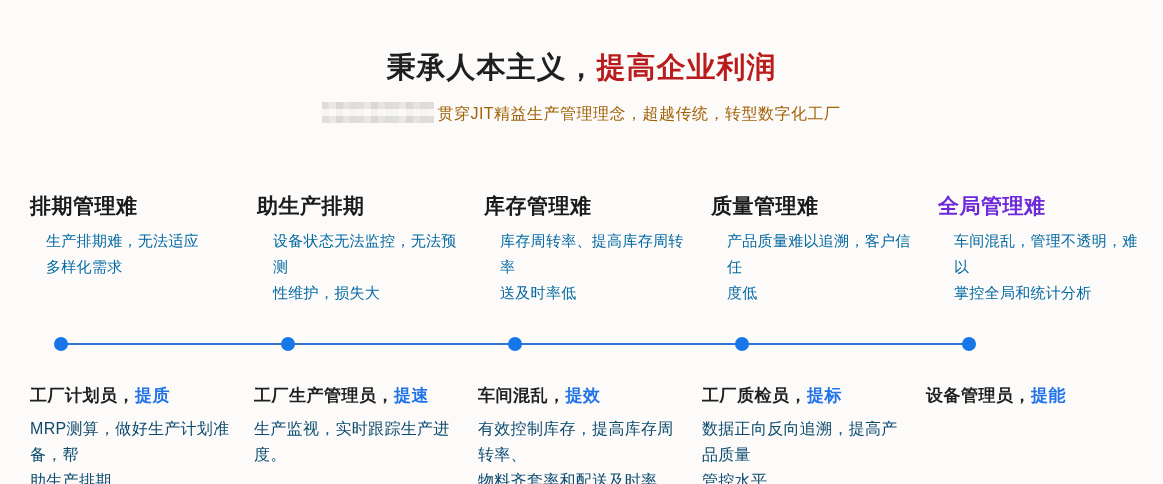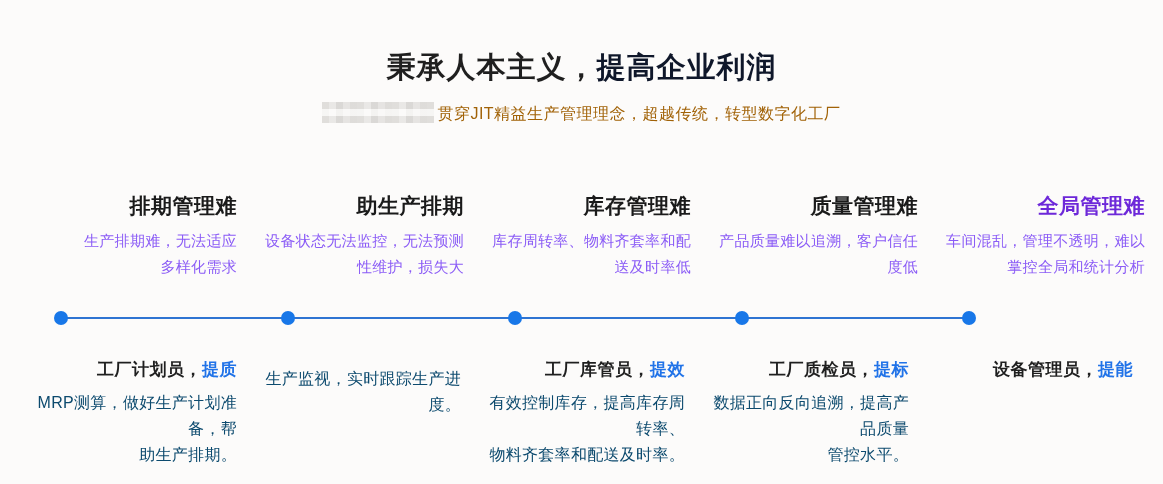--- a/index.html
+++ b/index.html
@@ -7,41 +7,40 @@
     width:1163px;height:484px;overflow:hidden;
     background:#fcfbfa;
     font-family:"Liberation Sans","DejaVu Sans",sans-serif;
     -webkit-font-smoothing:antialiased;
   }
   .page{position:relative;width:1163px;height:484px;}
 
   
   .header{padding-top:48px;text-align:center;}
   .title{font-size:29px;line-height:38px;font-weight:bold;letter-spacing:1px;color:#1f1f1f;}
-  .title .accent{color:#0f172a;}
+  .title .accent{color:#b91c1c;}
   .subtitle{margin-top:16px;font-size:16px;line-height:22px;color:#a16207;letter-spacing:0.5px;}
   .mosaic{
     display:inline-block;width:112px;height:21px;margin-right:3px;vertical-align:-4px;
     background-image:
       repeating-linear-gradient(0deg, rgba(0,0,0,0.05) 0 7px, rgba(255,255,255,0.55) 7px 14px),
       repeating-linear-gradient(90deg, #eceae7 0 7px, #f6f4f2 7px 14px, #e6e4e1 14px 21px, #f2f0ee 21px 28px, #eae8e5 28px 35px);
   }
 
   
   .grid{
     display:grid;
     grid-template-columns:repeat(5,207px);
     column-gap:20px;
     padding-left:30px;
-    text-align:right;
   }
   .pain-grid{margin-top:66px;}
   .pain-title{margin:0;font-size:21px;line-height:30px;font-weight:bold;color:#1a1a1a;letter-spacing:0.5px;}
   .pain-title.accent{color:#6d28d9;}
-  .pain-desc{margin:7px 0 0 0;font-size:15px;line-height:26px;color:#8b5cf6;white-space:pre-line;letter-spacing:0.3px;}
+  .pain-desc{margin:7px 0 0 16px;font-size:15px;line-height:26px;color:#0369a1;white-space:pre-line;letter-spacing:0.3px;}
 
   
   .timeline{position:relative;height:16px;margin-top:30px;}
   .timeline .line{
     position:absolute;left:61px;width:908px;top:7px;height:2px;
     background:#2e74d2;border-radius:1px;
   }
   .timeline .dot{
     position:absolute;top:1px;width:14px;height:14px;border-radius:50%;
     background:#1877e8;
@@ -73,21 +72,21 @@
       <p class="pain-desc">生产排期难，无法适应
 多样化需求</p>
     </div>
     <div class="col">
       <h3 class="pain-title">助生产排期</h3>
       <p class="pain-desc">设备状态无法监控，无法预测
 性维护，损失大</p>
     </div>
     <div class="col">
       <h3 class="pain-title">库存管理难</h3>
-      <p class="pain-desc">库存周转率、物料齐套率和配
+      <p class="pain-desc">库存周转率、提高库存周转率
 送及时率低</p>
     </div>
     <div class="col">
       <h3 class="pain-title">质量管理难</h3>
       <p class="pain-desc">产品质量难以追溯，客户信任
 度低</p>
     </div>
     <div class="col">
       <h3 class="pain-title accent">全局管理难</h3>
       <p class="pain-desc">车间混乱，管理不透明，难以
@@ -106,25 +105,28 @@
 
   <div class="grid role-grid">
     <div class="col">
       <h4 class="role-title">
         <span>工厂计划员，</span><span class="accent">提质</span>
       </h4>
       <p class="role-desc">MRP测算，做好生产计划准备，帮
 助生产排期。</p>
     </div>
     <div class="col">
+      <h4 class="role-title">
+        <span>工厂生产管理员，</span><span class="accent">提速</span>
+      </h4>
       <p class="role-desc">生产监视，实时跟踪生产进度。</p>
     </div>
     <div class="col">
       <h4 class="role-title">
-        <span>工厂库管员，</span><span class="accent">提效</span>
+        <span>车间混乱，</span><span class="accent">提效</span>
       </h4>
       <p class="role-desc">有效控制库存，提高库存周转率、
 物料齐套率和配送及时率。</p>
     </div>
     <div class="col">
       <h4 class="role-title">
         <span>工厂质检员，</span><span class="accent">提标</span>
       </h4>
       <p class="role-desc">数据正向反向追溯，提高产品质量
 管控水平。</p>

